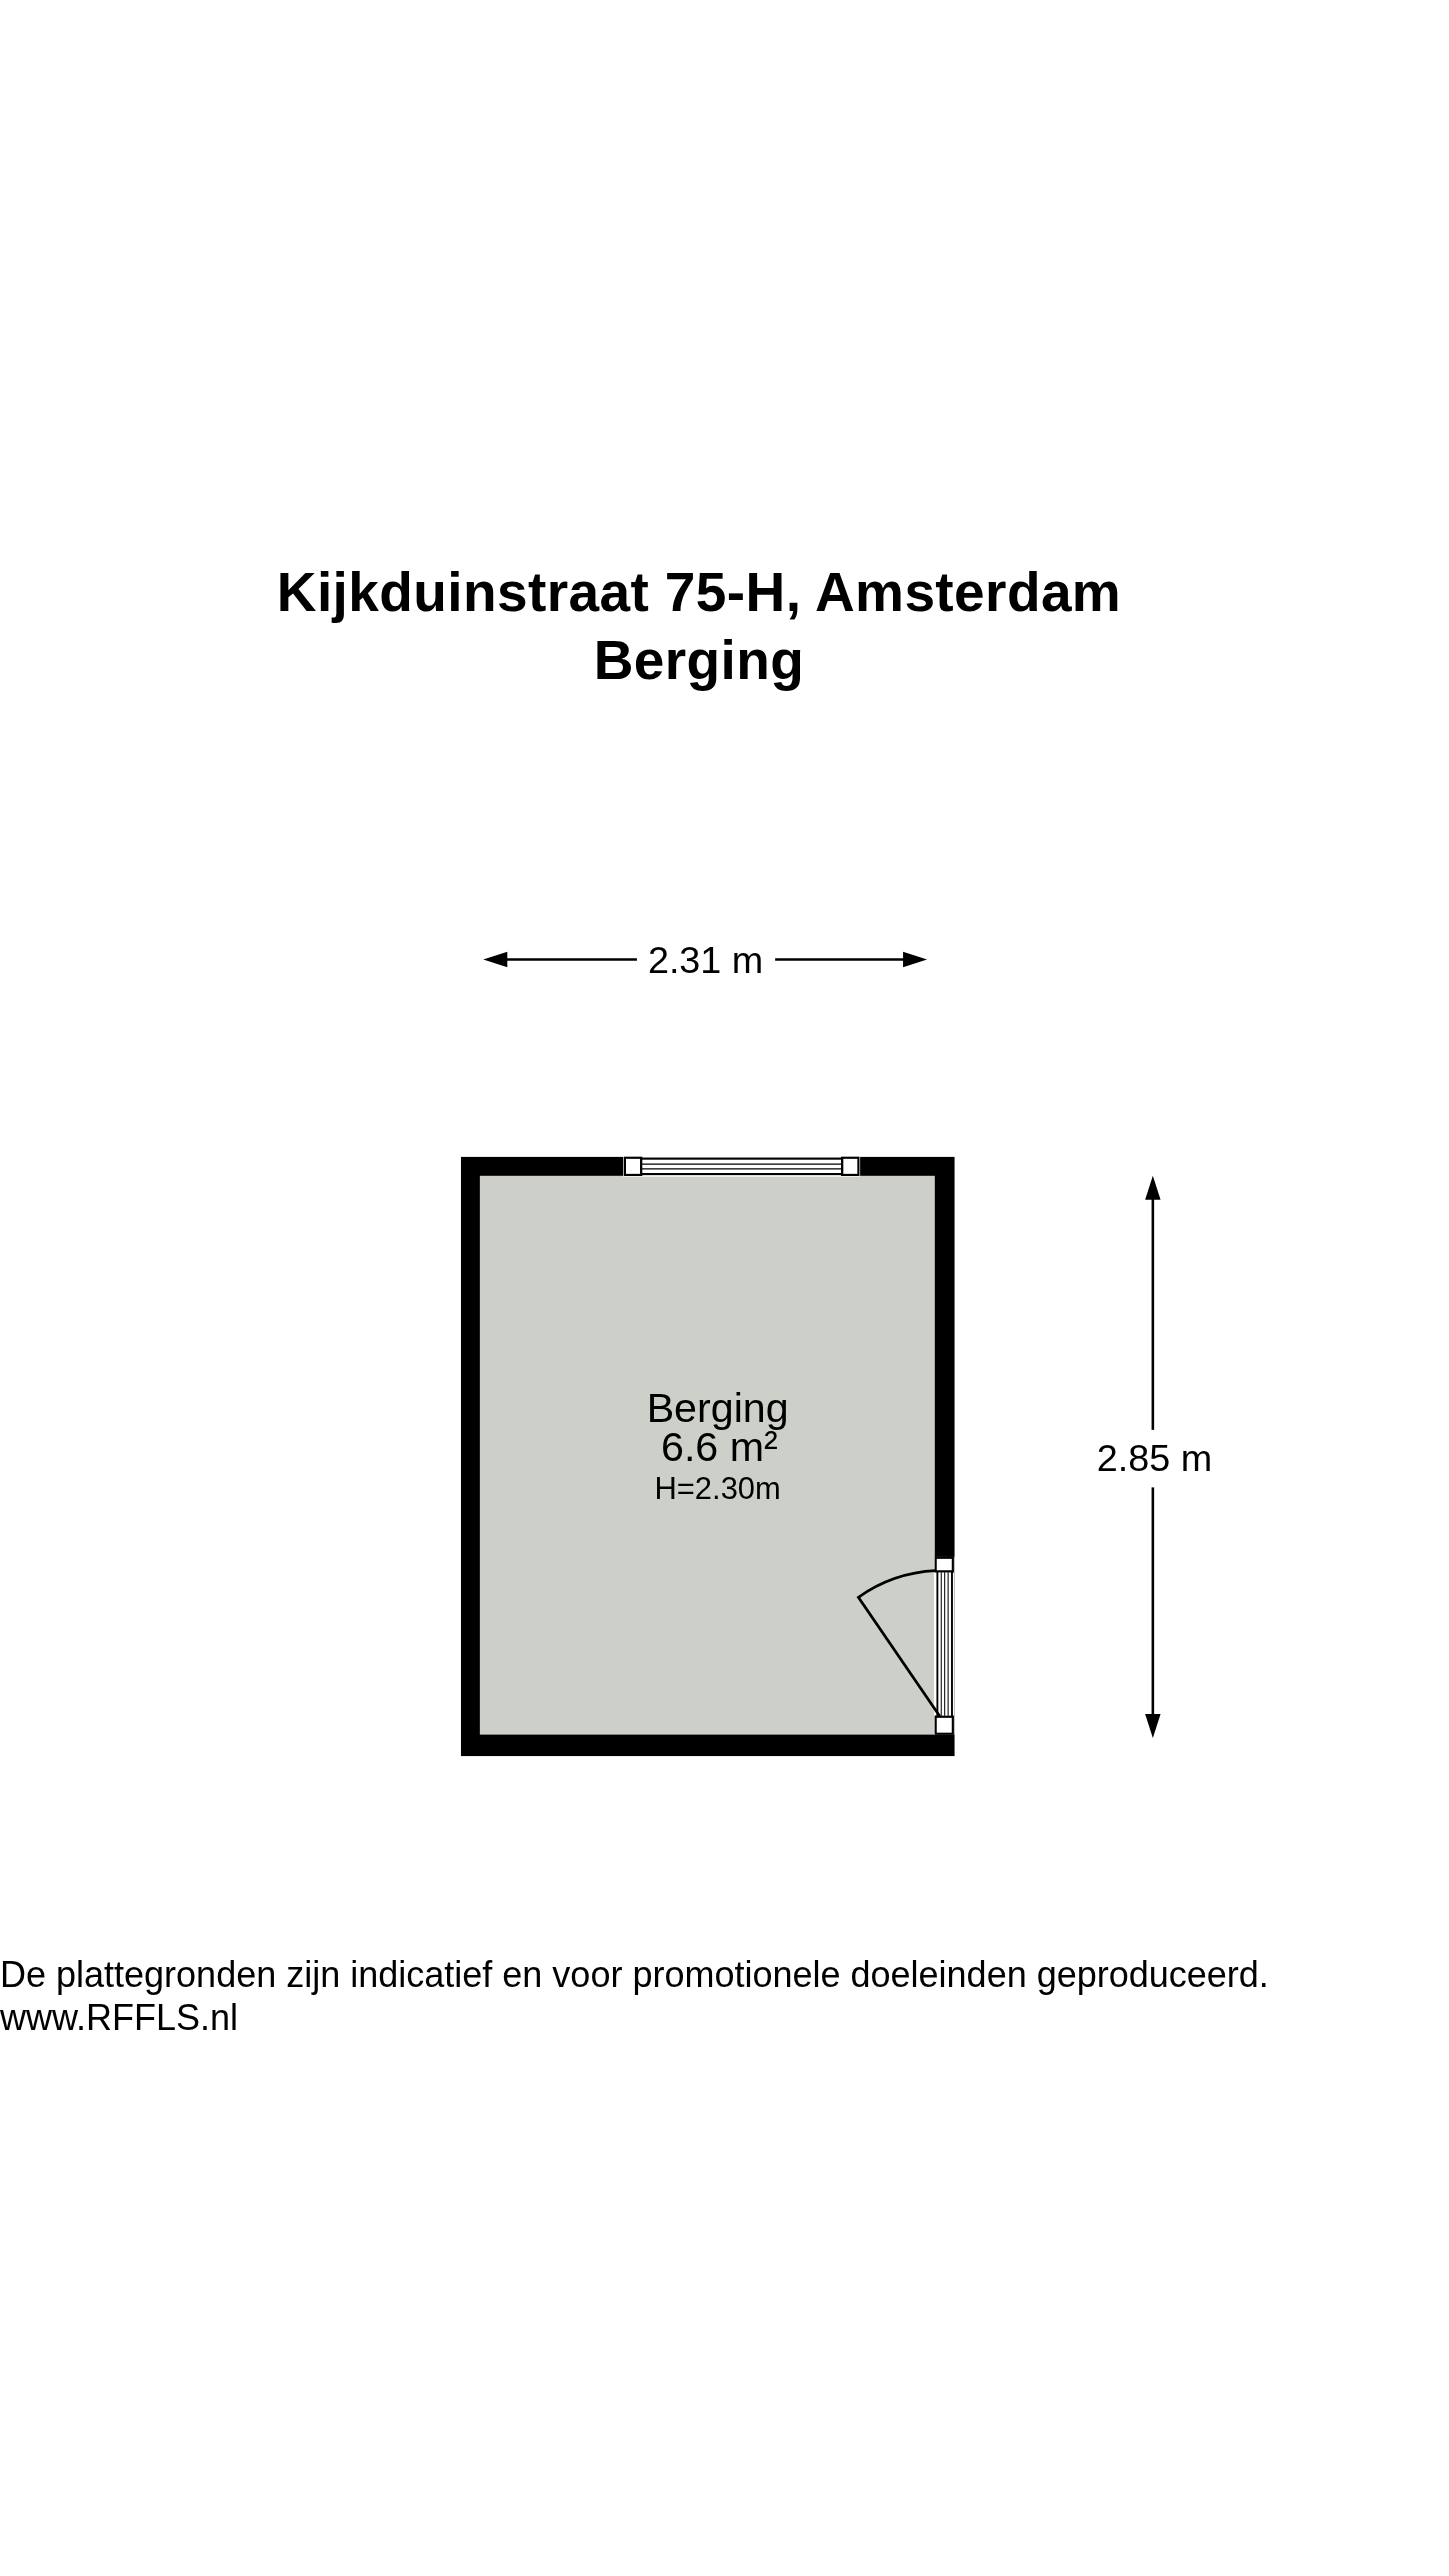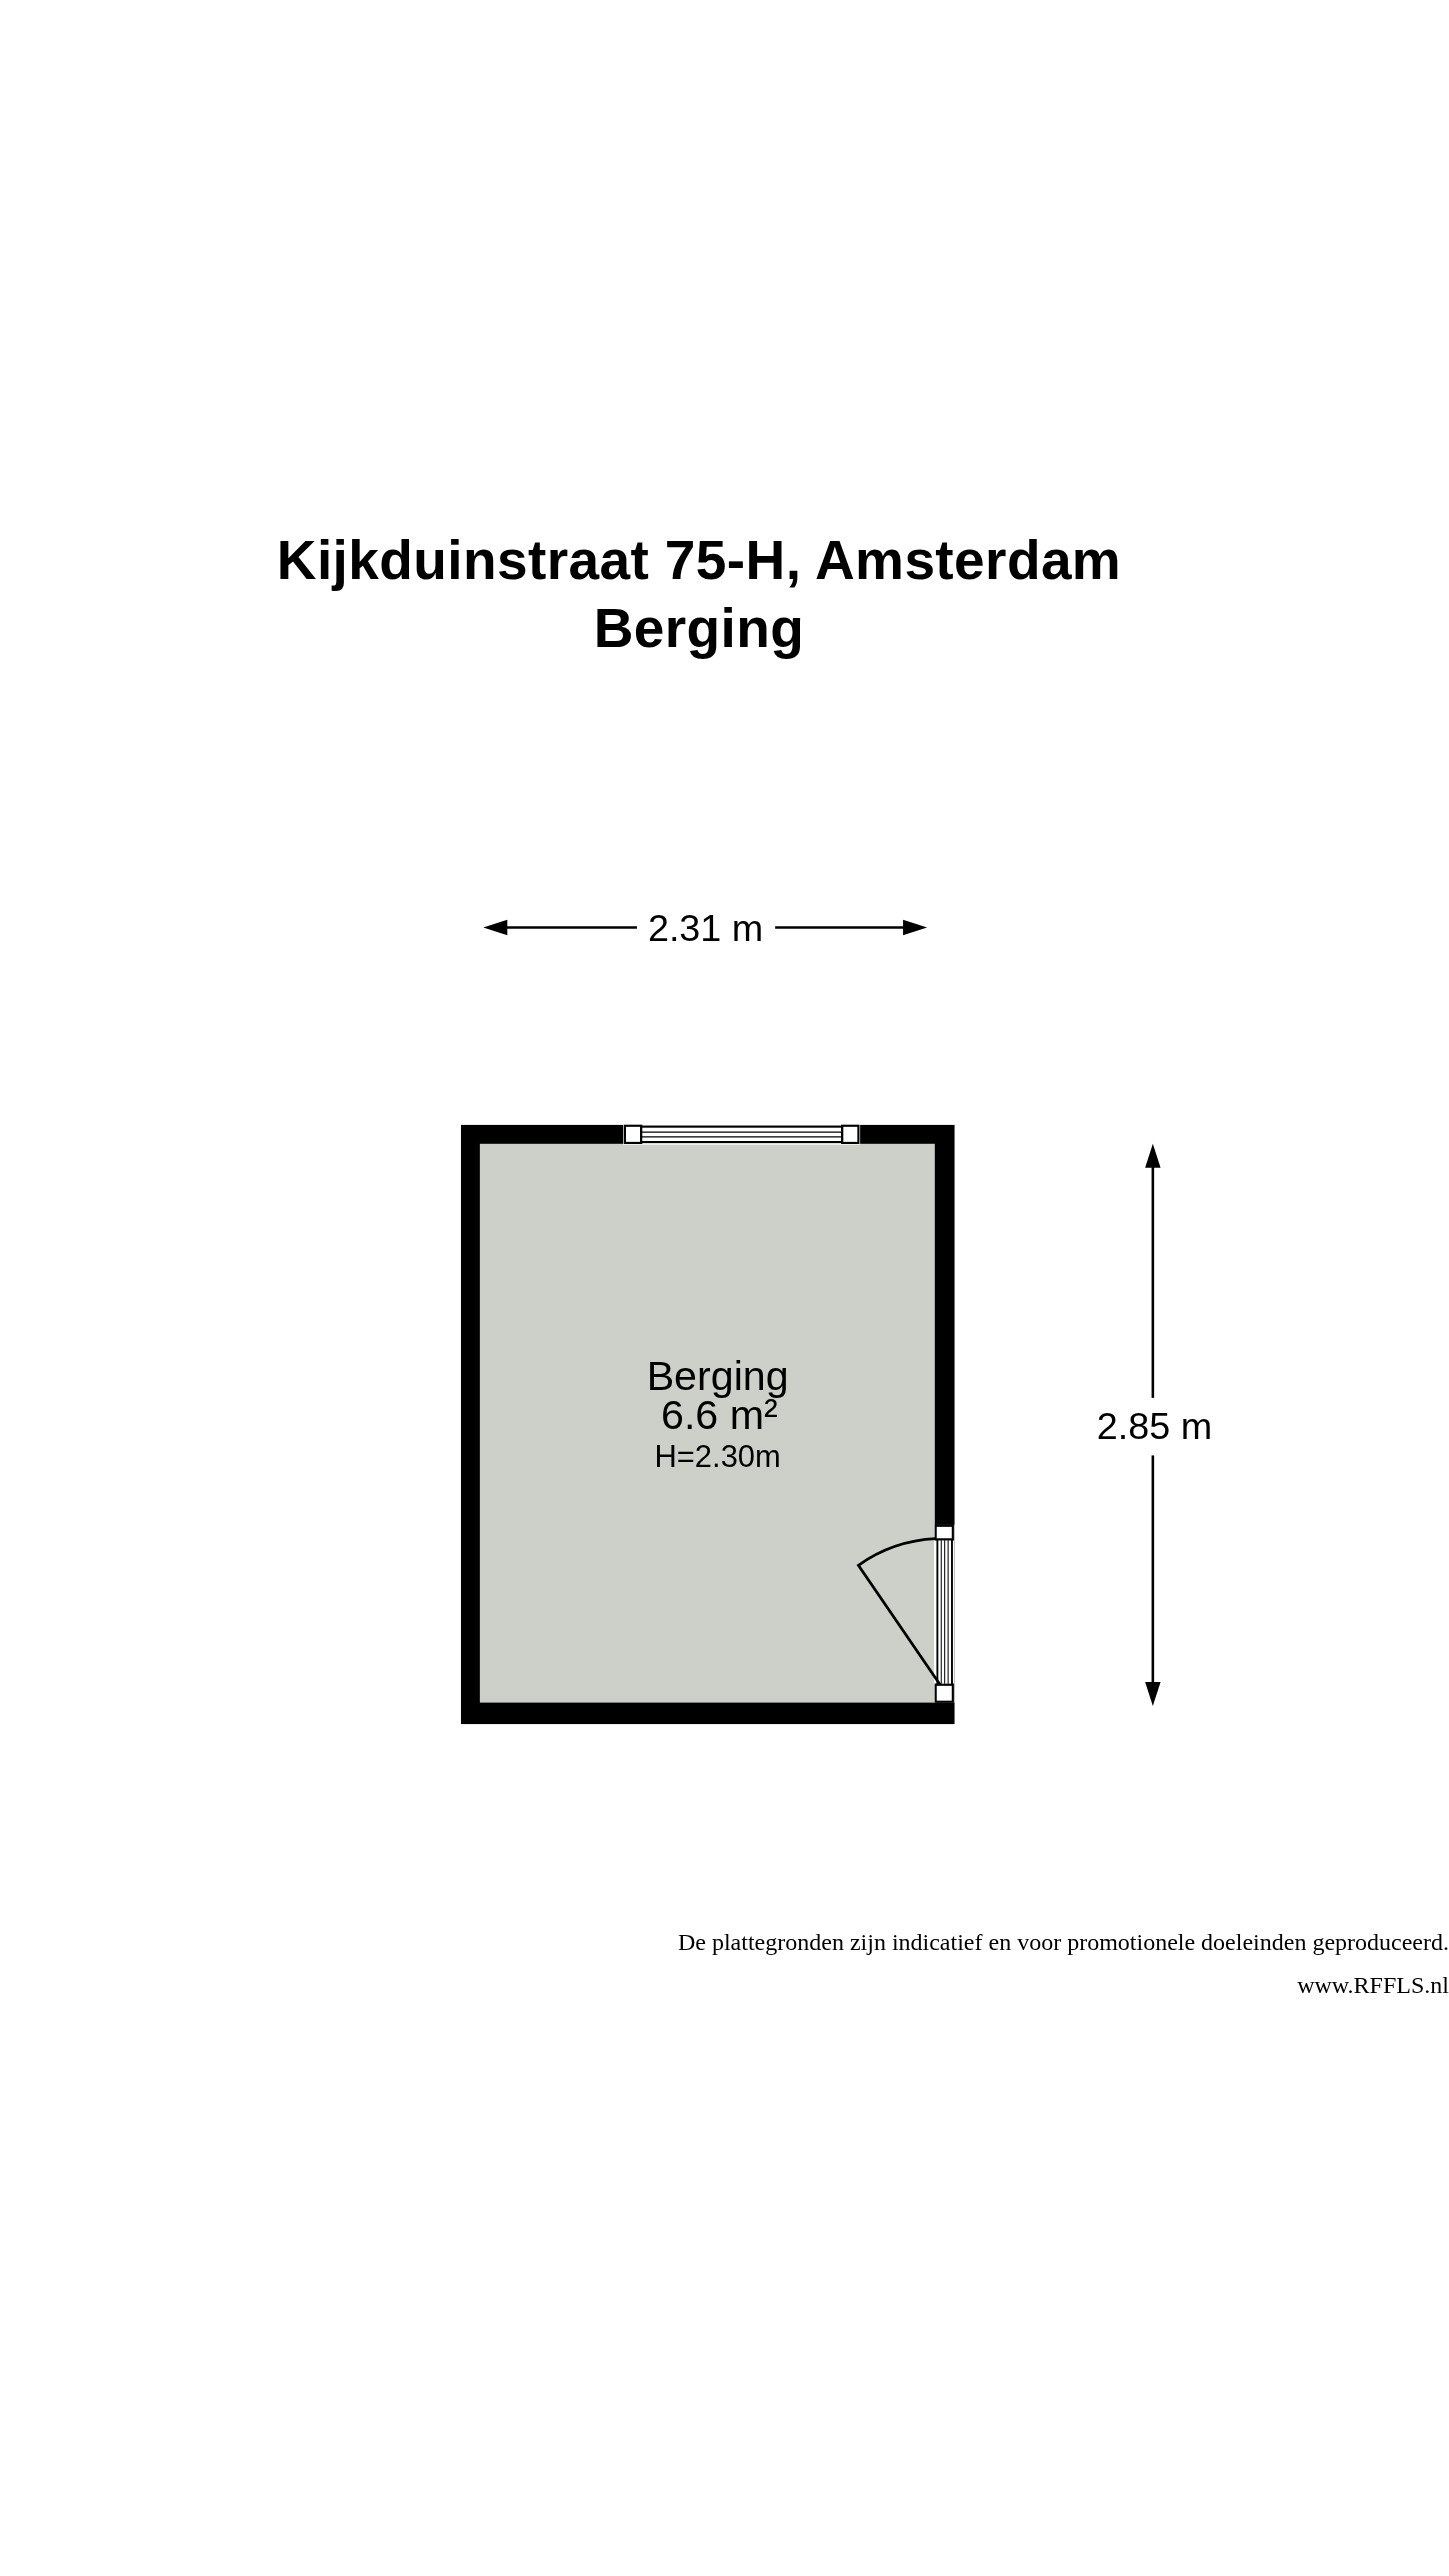--- a/index.html
+++ b/index.html
@@ -3,20 +3,21 @@
 <meta charset="utf-8">
 <style>
   html,body{margin:0;padding:0;background:#ffffff;}
   .page{
     position:relative;
     width:1449px;
     height:2316px;
     background:#ffffff;
     font-family:"Liberation Sans", sans-serif;
     overflow:hidden;
+    margin-top:32px;
   }
   .title-block{
     position:absolute;
     left:0;
     top:526px;
     width:1398px;
     text-align:center;
     color:#000000;
     font-weight:bold;
     font-size:55px;
@@ -36,25 +37,24 @@
   }
   .room-name-label{font-size:48px;}
   .room-area-label{font-size:48px;}
   .room-height-label{font-size:36px;}
   .dim-label{font-size:44px;}
   .footer-block{
     position:absolute;
     left:0;
     top:1921px;
     width:1449px;
-    text-align:right;
+    text-align:left;
     color:#000000;
-    font-size:24px;
+    font-size:36px;
     line-height:43px;
-    font-family:Liberation Serif, serif;
   }
   .footer-block div{white-space:nowrap;}
 </style>
 </head>
 <body>
 
 <div class="page">
 
   <div class="title-block">
     <div>Kijkduinstraat 75-H, Amsterdam</div>

